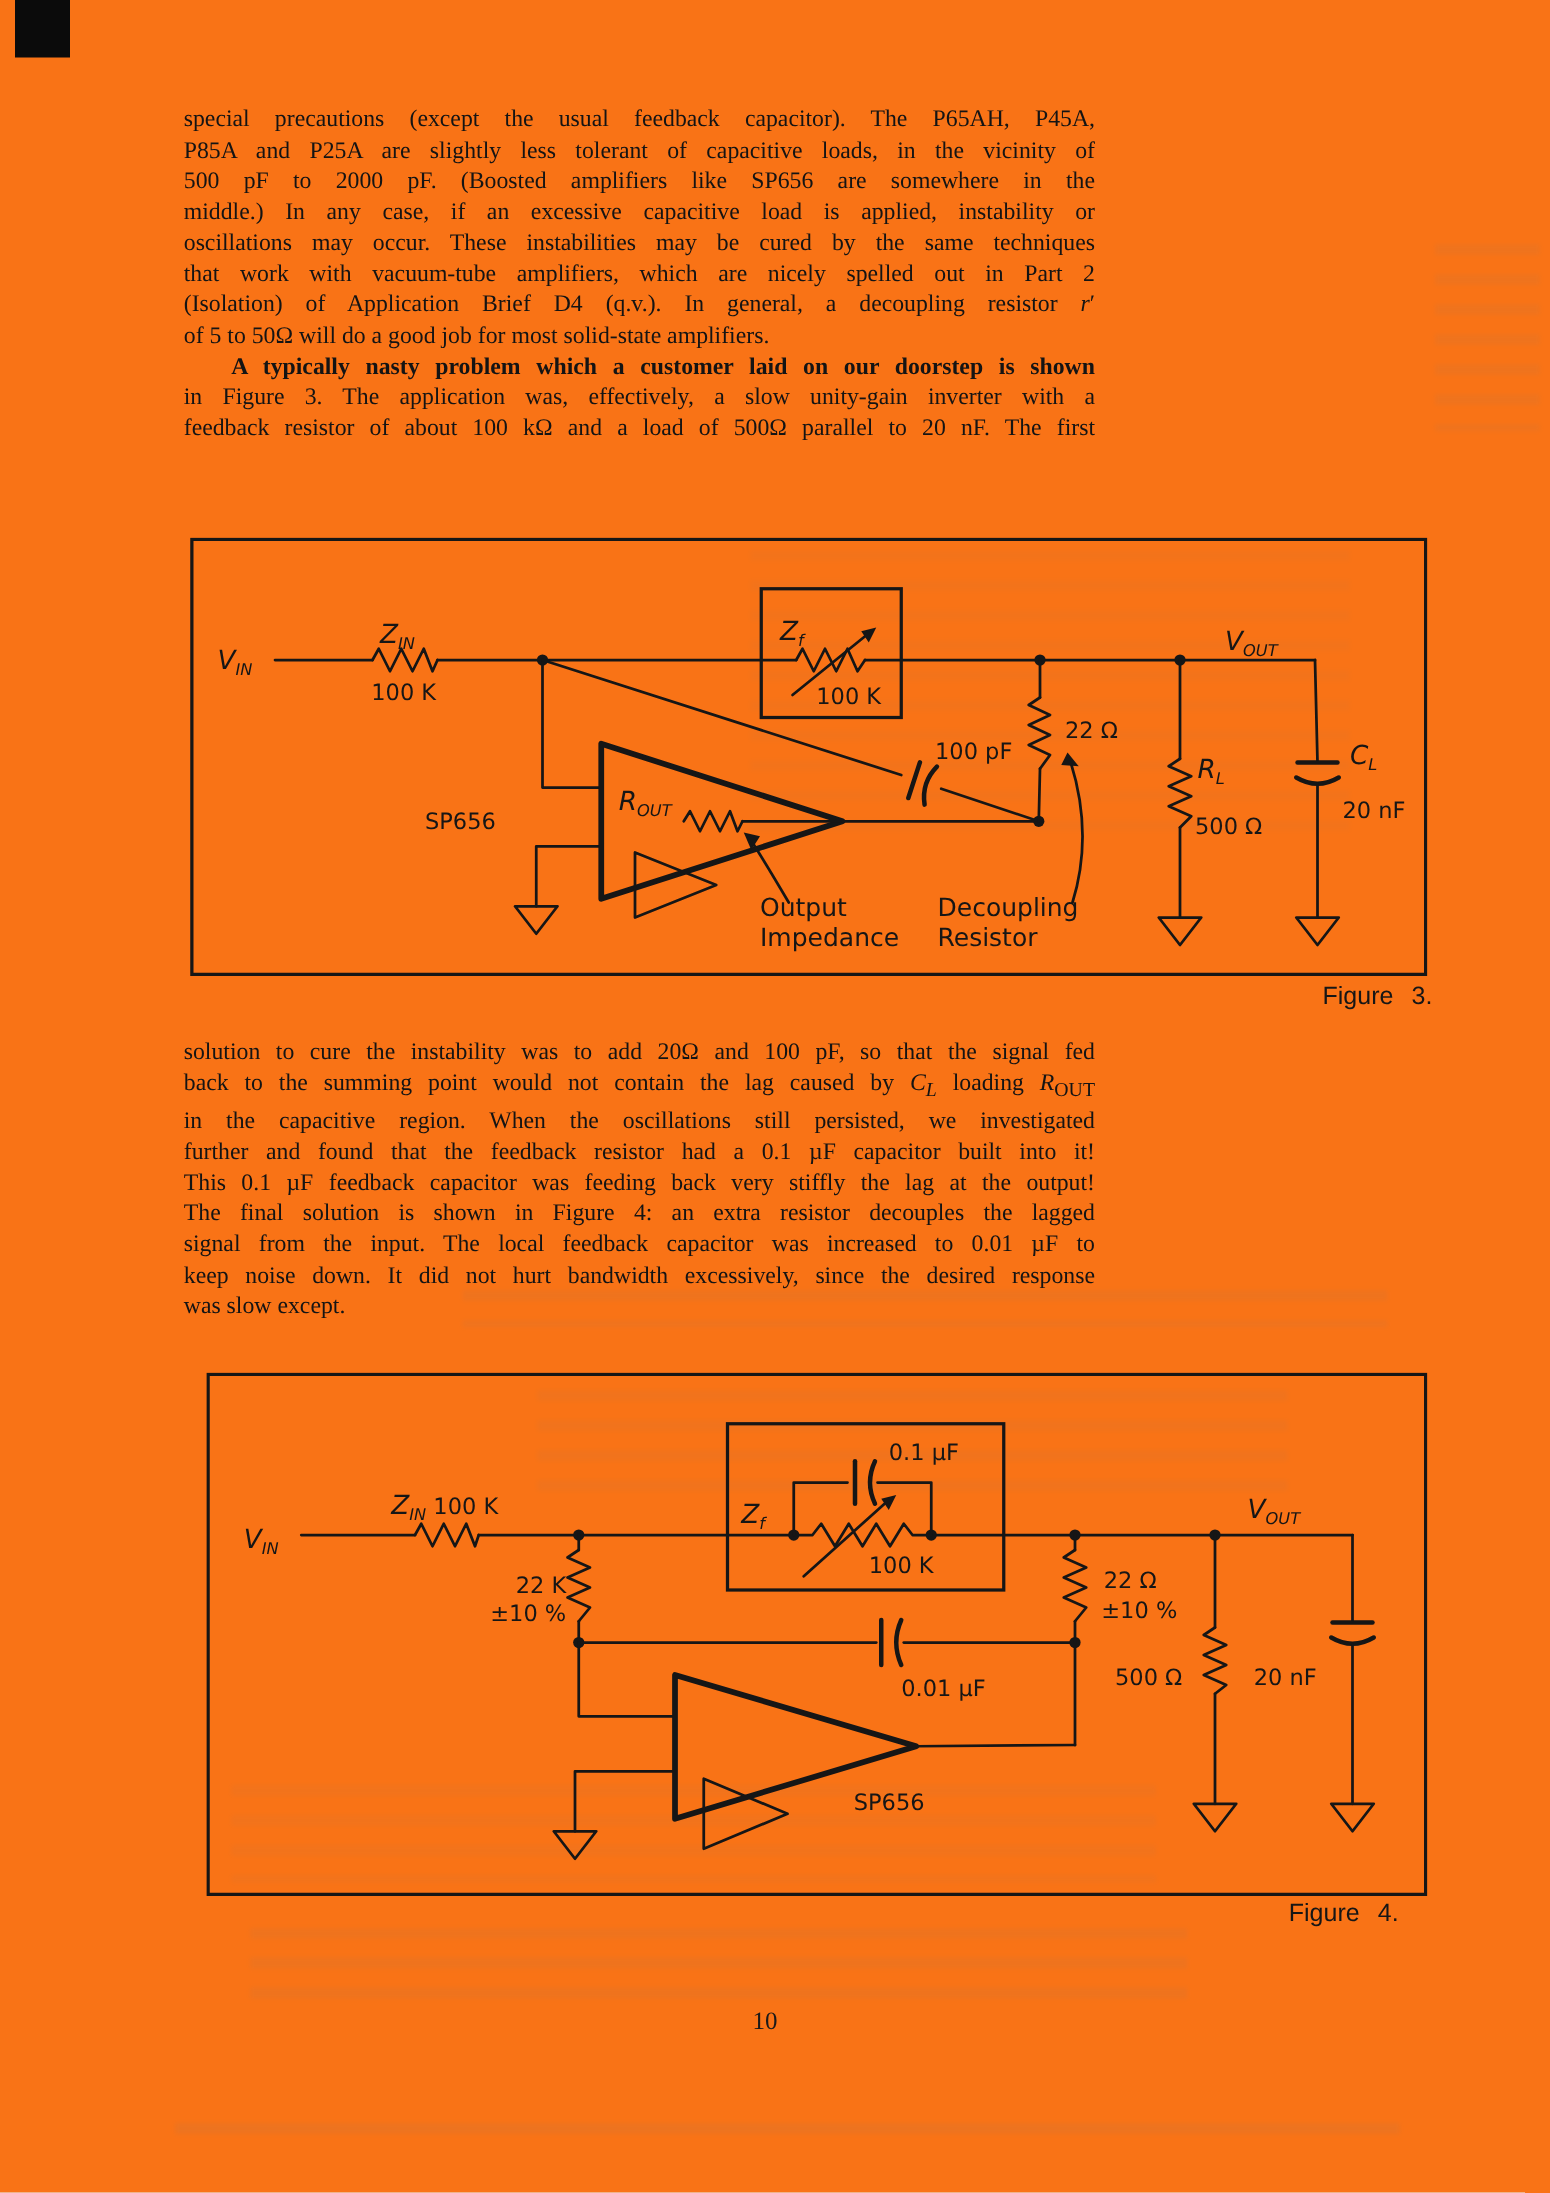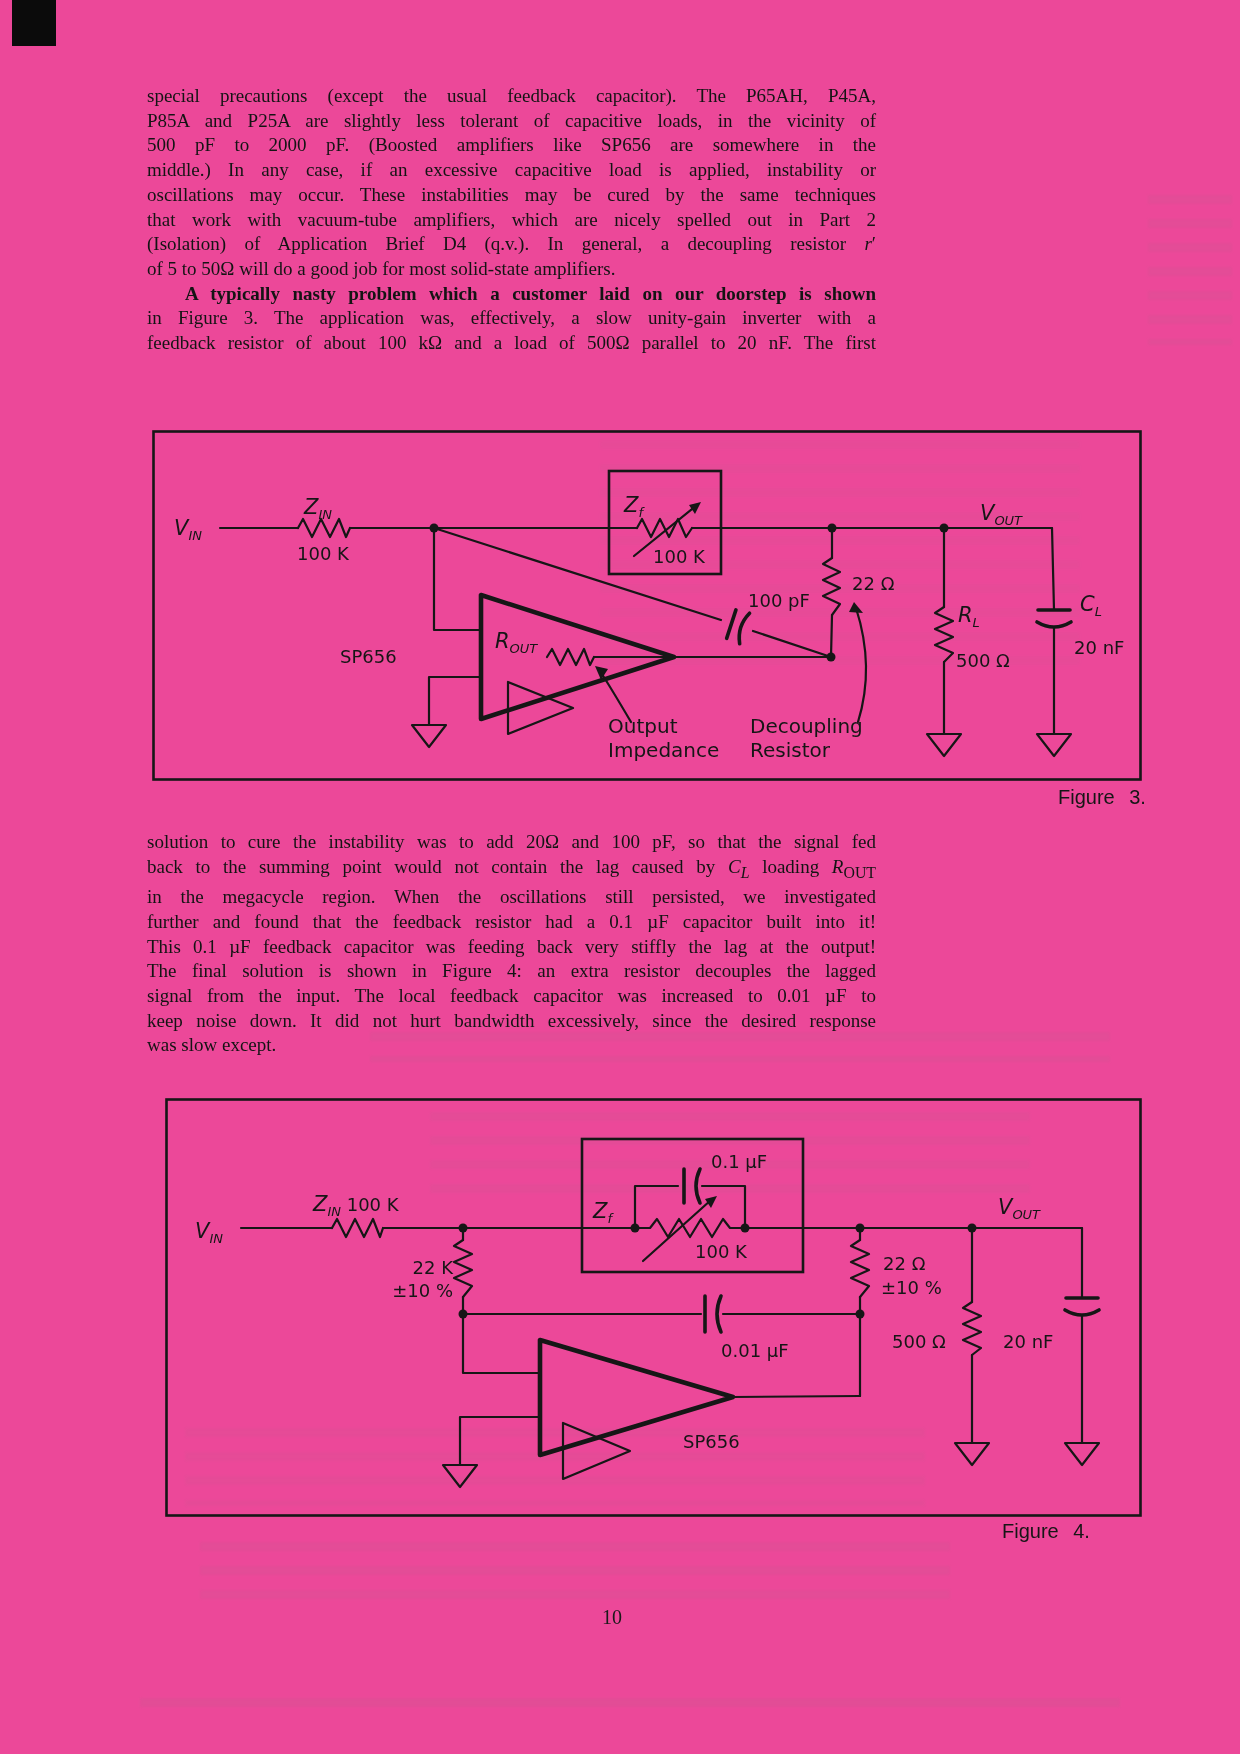--- a/index.html
+++ b/index.html
@@ -1,16 +1,16 @@
 <!DOCTYPE html>
 <html><head>
 <meta charset="utf-8">
 <style>
   html,body{margin:0;padding:0;background:#e8e8e6;}
-  .page{position:relative;width:1240px;height:1754px;background:#ec4899;overflow:hidden;
+  .page{position:relative;width:1240px;height:1754px;background:#f97316;overflow:hidden;
         font-family:"Liberation Serif",serif;color:#141414;}
   .corner-mark{position:absolute;left:12px;top:0;width:44px;height:46px;background:#0b0b0b;}
   .para{position:absolute;left:147px;width:729px;font-size:19px;line-height:24.7px;}
   .tline{white-space:nowrap;}
   .tline.just{text-align:justify;text-align-last:justify;}
   .tline.ind{padding-left:38px;font-weight:bold;}
   .figsvg{position:absolute;}
   .figcaption{position:absolute;font-family:"Liberation Sans",sans-serif;font-weight:normal;
               font-size:20px;word-spacing:9px;color:#161616;}
   .pagenum{position:absolute;left:552px;top:1606px;width:70px;text-align:right;
@@ -153,21 +153,21 @@
       <path class="wire" d="M706,292 Q723,237 704,178"></path>
       <polygon class="ah" points="702,172 711,183 697,182"></polygon>
     </g>
   </svg>
 
   <div class="figcaption" style="left:1058px;top:786px;">Figure 3.</div>
 
   <div class="para" style="top:830px;">
       <div class="tline just">solution to cure the instability was to add 20Ω and 100 pF, so that the signal fed</div>
       <div class="tline just">back to the summing point would not contain the lag caused by <i>C<sub>L</sub></i> loading <i>R</i><sub>OUT</sub></div>
-      <div class="tline just">in the megacycle region. When the oscillations still persisted, we investigated</div>
+      <div class="tline just">in the capacitive region. When the oscillations still persisted, we investigated</div>
       <div class="tline just">further and found that the feedback resistor had a 0.1 µF capacitor built into it!</div>
       <div class="tline just">This 0.1 µF feedback capacitor was feeding back very stiffly the lag at the output!</div>
       <div class="tline just">The final solution is shown in Figure 4: an extra resistor decouples the lagged</div>
       <div class="tline just">signal from the input. The local feedback capacitor was increased to 0.01 µF to</div>
       <div class="tline just">keep noise down. It did not hurt bandwidth excessively, since the desired response</div>
       <div class="tline">was slow except.</div>
     </div>
 
   <svg class="figsvg" style="left:165px;top:1098px;" width="977" height="419" viewBox="0 0 977 419">
     <rect x="1.5" y="1.5" width="974" height="416" class="boxline"></rect>
@@ -259,17 +259,17 @@
     <g>
       <line class="wire" x1="917" y1="130" x2="917" y2="200"></line>
       <line class="plate" x1="901" y1="200" x2="933" y2="200"></line>
       <path class="plate" d="M900,212 Q917,222 934,212"></path>
       <line class="wire" x1="917" y1="217" x2="917" y2="345"></line>
       <path class="wire" d="M900,345 L934,345 L917,367 Z"></path>
       <text class="lt" x="838" y="250">20 nF</text>
     </g>
   </svg>
 
-  <div class="figcaption" style="left:1002px;top:1520px;">Figure 4.</div>
+  <div class="figcaption" style="left:1031px;top:1520px;">Figure 4.</div>
 
   <div class="pagenum">10</div>
 
 </div>
 
 </body></html>

